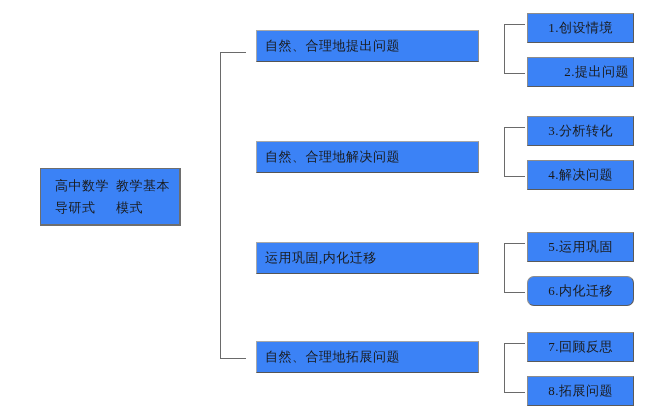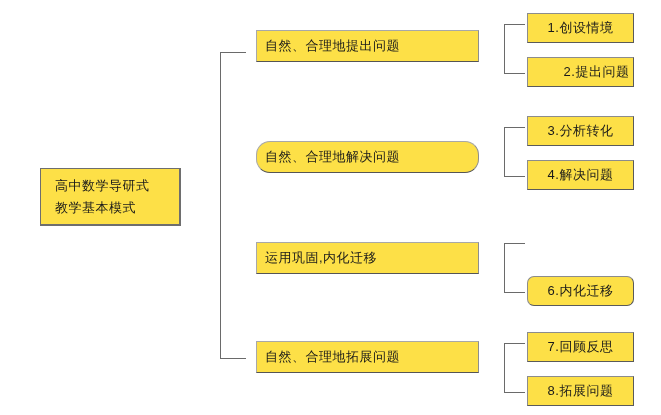--- a/index.html
+++ b/index.html
@@ -15,44 +15,44 @@
     position: relative;
     width: 661px;
     height: 415px;
     background: #ffffff;
     overflow: hidden;
   }
 
   .node {
     position: absolute;
     box-sizing: border-box;
-    background: #fde047;
+    background: #3b82f6;
     border: 1px solid #9a9a9a;
     color: #1a1a1a;
     display: flex;
     align-items: center;
     justify-content: center;
     text-align: center;
     letter-spacing: 0.5px;
-    font-family: Liberation Sans, sans-serif;
+    font-family: Liberation Serif, serif;
   }
 
   
   .root-node {
     left: 40px;
     top: 168px;
     width: 141px;
     height: 58px;
     border: 1px solid #6e6e6e;
     border-right-width: 2px;
     border-bottom-width: 2px;
     font-size: 13px;
     line-height: 22px;
     padding: 0 8px;
-    flex-direction: column;
+    flex-direction: row;
   }
   .root-node .rline {
     display: block;
     width: 100%;
     text-align: left;
     padding-left: 6px;
     box-sizing: border-box;
   }
 
   
@@ -61,21 +61,21 @@
     width: 223px;
     height: 32px;
     font-size: 13px;
     border: 1px solid #a8a8a8;
     border-right-color: #8e8e8e;
     border-bottom-color: #555555;
     justify-content: flex-start;
     padding-left: 8px;
   }
   .mid-node.m1 { top: 30px; }
-  .mid-node.m2 { top: 141px; border-radius: 14px; }
+  .mid-node.m2 { top: 141px; }
   .mid-node.m3 { top: 242px; }
   .mid-node.m4 { top: 341px; }
 
   
   .leaf-node {
     left: 527px;
     width: 107px;
     height: 30px;
     font-size: 13px;
     border: 1px solid #8c8c8c;
@@ -156,17 +156,18 @@
   <div class="hline sub-bracket-h sb3-hb"></div>
 
   <div class="vline sub-bracket-v sb4-v"></div>
   <div class="hline sub-bracket-h sb4-ht"></div>
   <div class="hline sub-bracket-h sb4-hb"></div>
 
   <div class="node leaf-node l1">1.创设情境</div>
   <div class="node leaf-node l2">2.提出问题</div>
   <div class="node leaf-node l3">3.分析转化</div>
   <div class="node leaf-node l4">4.解决问题</div>
+  <div class="node leaf-node l5">5.运用巩固</div>
   <div class="node leaf-node l6">6.内化迁移</div>
   <div class="node leaf-node l7">7.回顾反思</div>
   <div class="node leaf-node l8">8.拓展问题</div>
 
 </div>
 
 </body></html>

